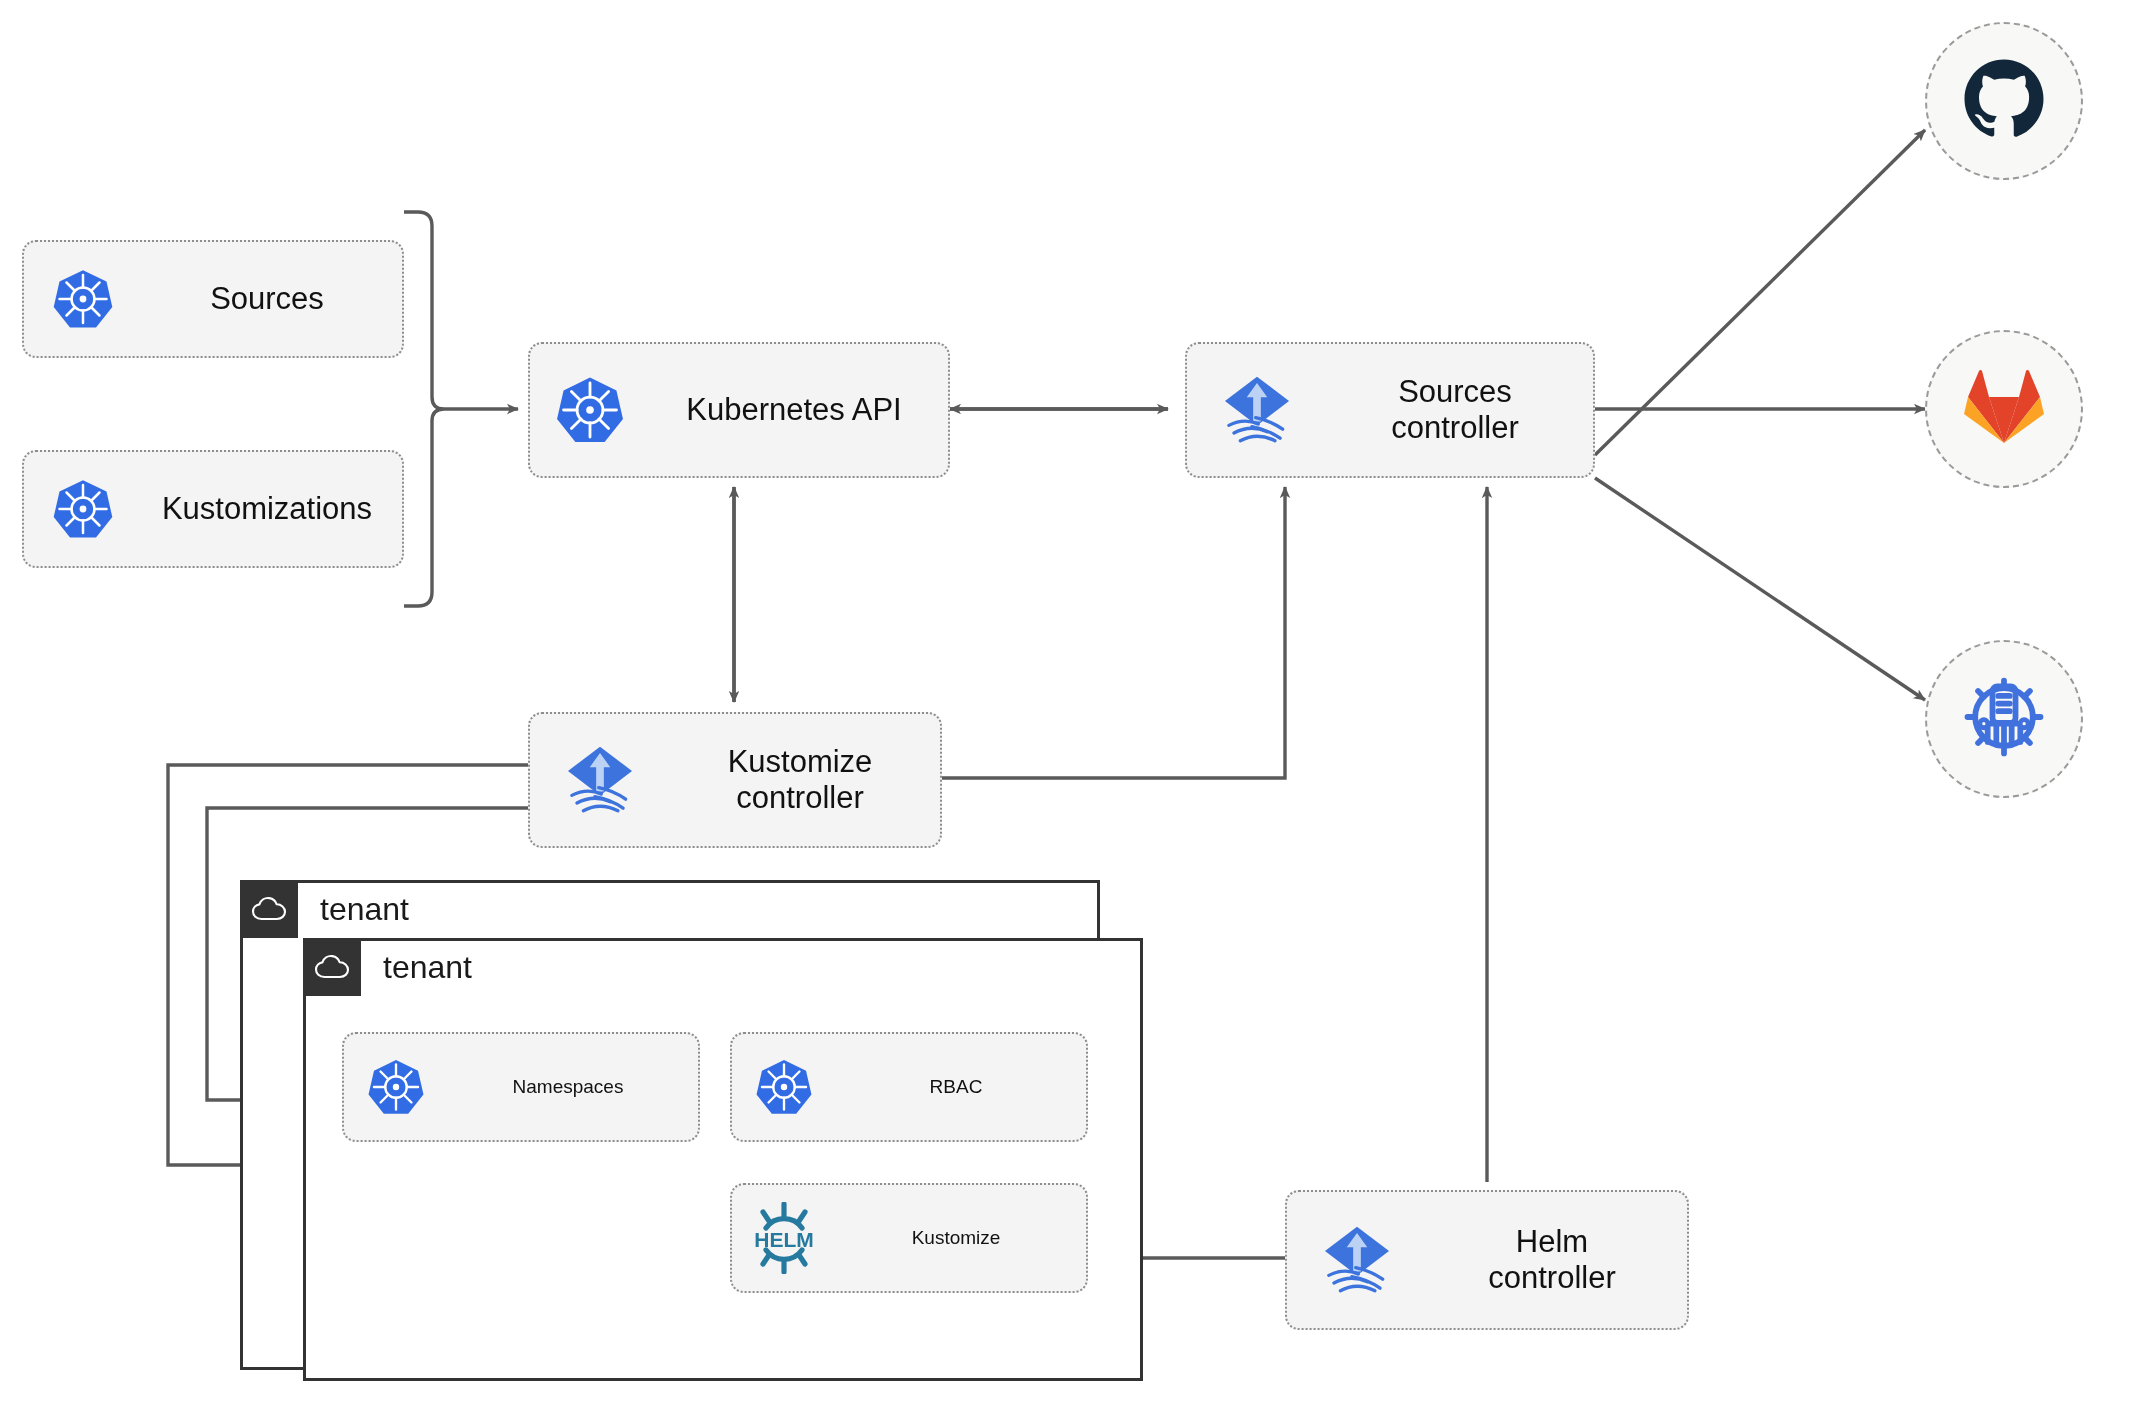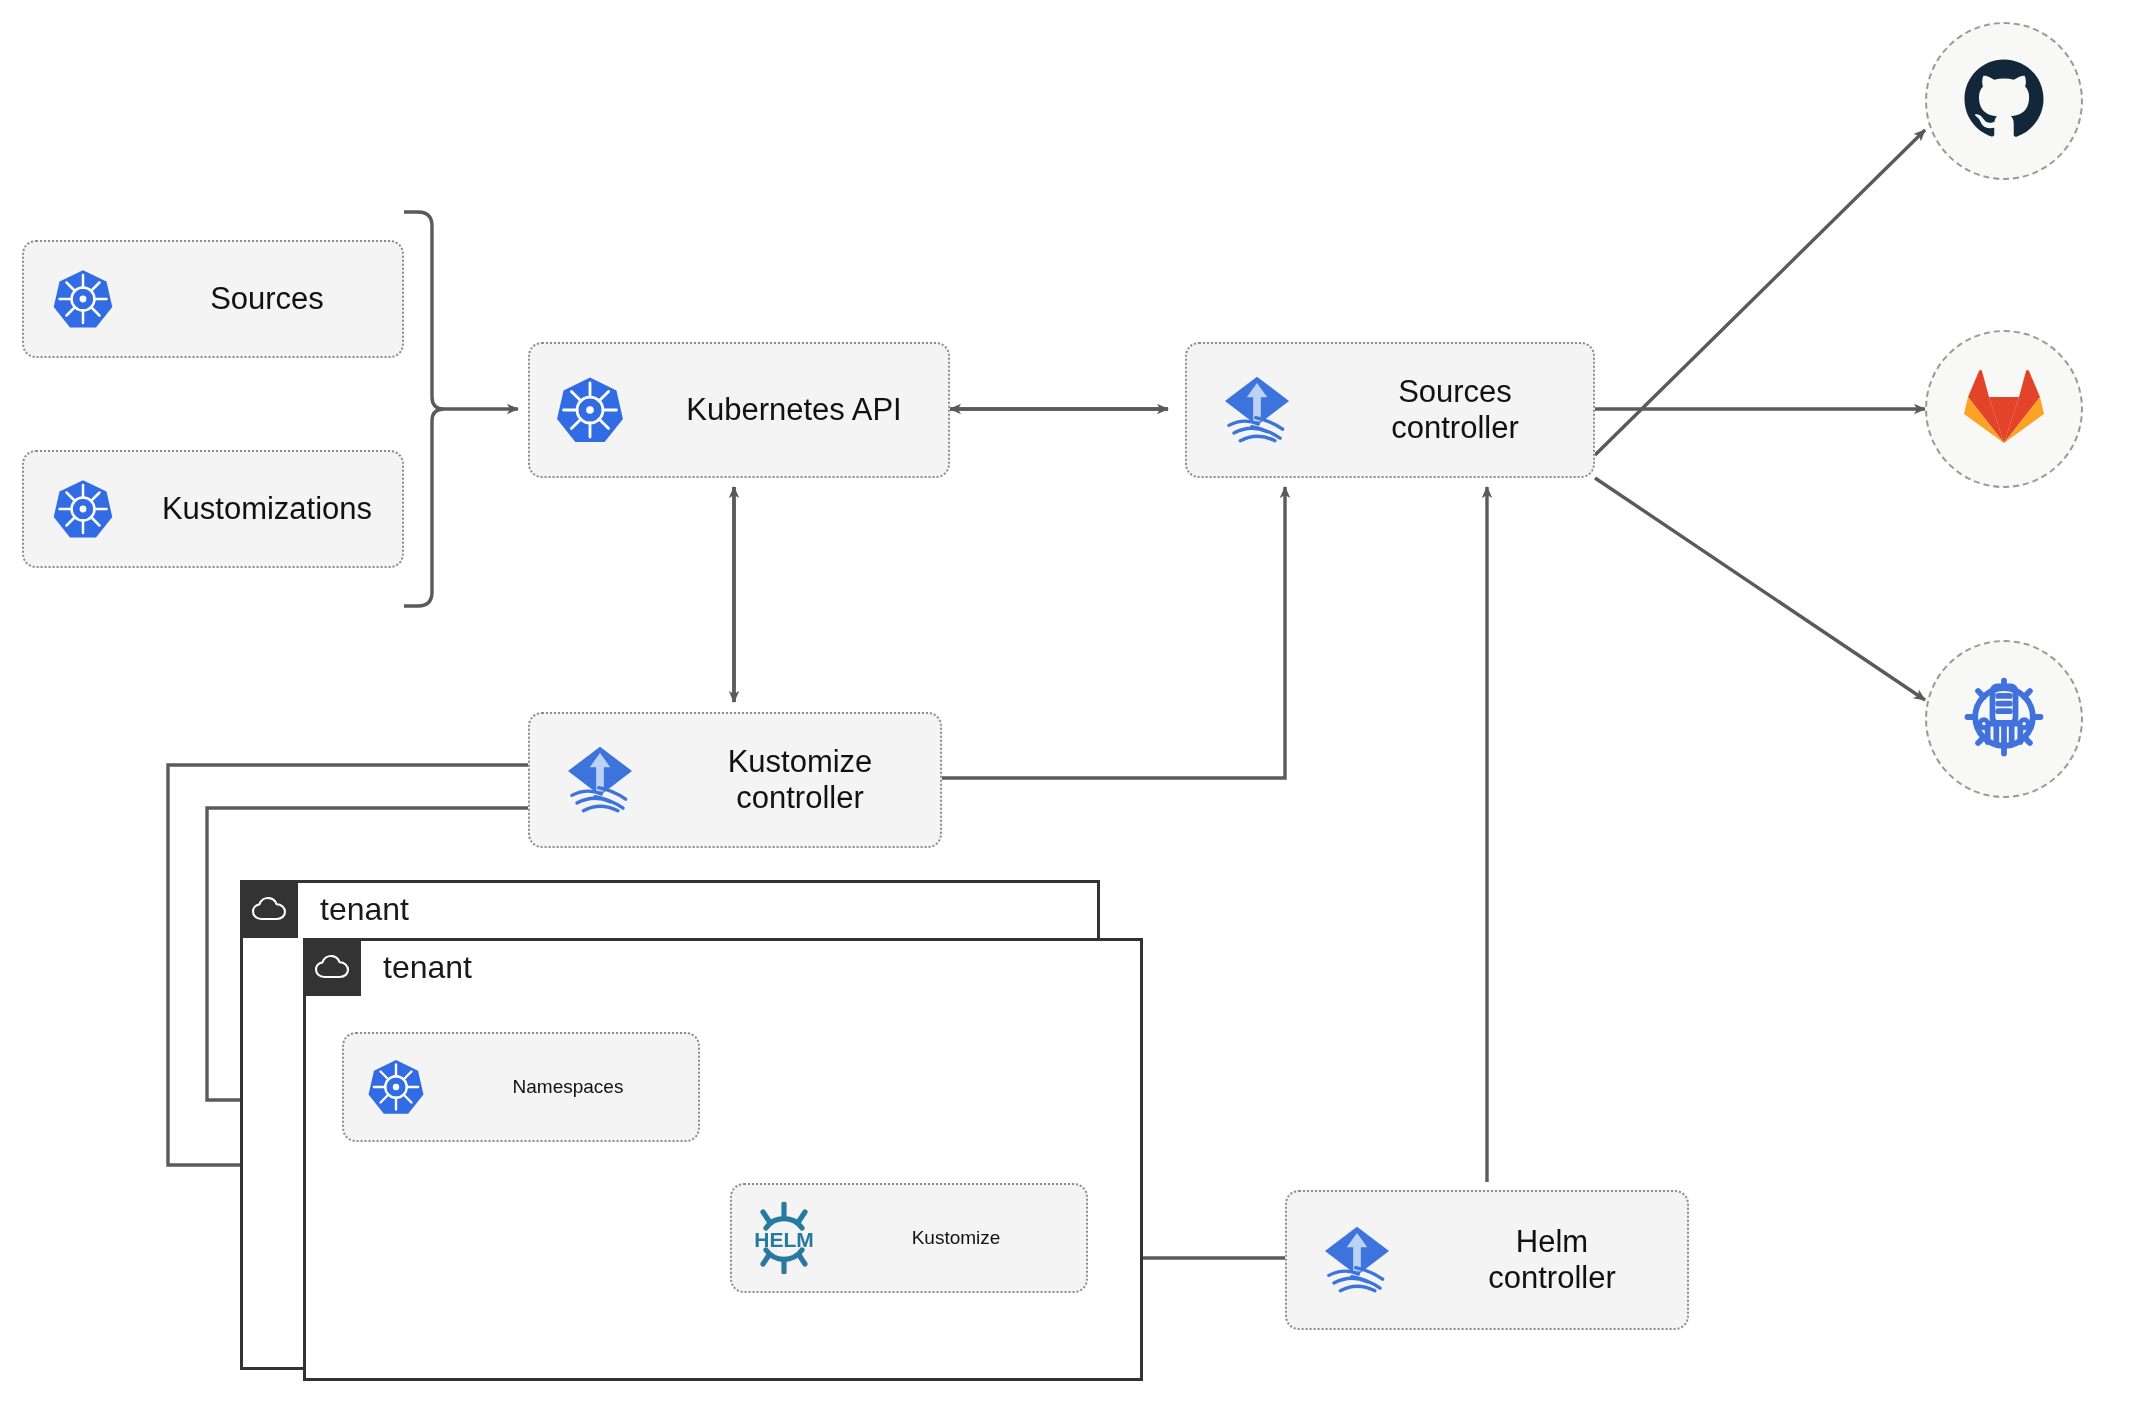--- a/index.html
+++ b/index.html
@@ -286,20 +286,40 @@
             <path d="M40 40 L48.5 48.5"></path>
           <path d="M48.5 15.5 L40 24"></path>
             <path d="M24 40 L15.5 48.5"></path>
         </g>
         <circle cx="32" cy="32" r="3.4" fill="#ffffff"></circle>
       </svg>
     </span>
     <span class="lbl">Namespaces</span>
   </div>
 
+  <div class="node small" style="left:730px; top:1032px; width:358px; height:110px;">
+    <span class="ico" style="width:104px;">
+      <svg width="60" height="60" viewBox="0 0 64 64">
+        <path d="M32 3.2 L55.5 14.6 L61.3 40 L45 60.5 L19 60.5 L2.7 40 L8.5 14.6 Z" fill="#326CE5"></path>
+        <g fill="none" stroke="#ffffff" stroke-width="2.5" stroke-linecap="round">
+          <circle cx="32" cy="32" r="11.5"></circle>
+          <path d="M32 8 L32 20.5"></path>
+            <path d="M32 43.5 L32 56"></path>
+          <path d="M8.5 32 L20.5 32"></path>
+            <path d="M43.5 32 L55.5 32"></path>
+          <path d="M15.5 15.5 L24 24"></path>
+            <path d="M40 40 L48.5 48.5"></path>
+          <path d="M48.5 15.5 L40 24"></path>
+            <path d="M24 40 L15.5 48.5"></path>
+        </g>
+        <circle cx="32" cy="32" r="3.4" fill="#ffffff"></circle>
+      </svg>
+    </span>
+    <span class="lbl">RBAC</span>
+  </div>
 
 
   <div class="node small" style="left:730px; top:1183px; width:358px; height:110px;">
     <span class="ico" style="width:104px;">
       <svg width="76" height="72" viewBox="0 0 76 72">
         <g fill="none" stroke="#277A9F" stroke-width="5.2" stroke-linecap="round">
           <path d="M20 26 A 22 22 0 0 1 56 26"></path>
           <path d="M20 48 A 22 22 0 0 0 56 48"></path>
           <path d="M38 2 L38 14"></path>
             <path d="M38 60 L38 70"></path>

